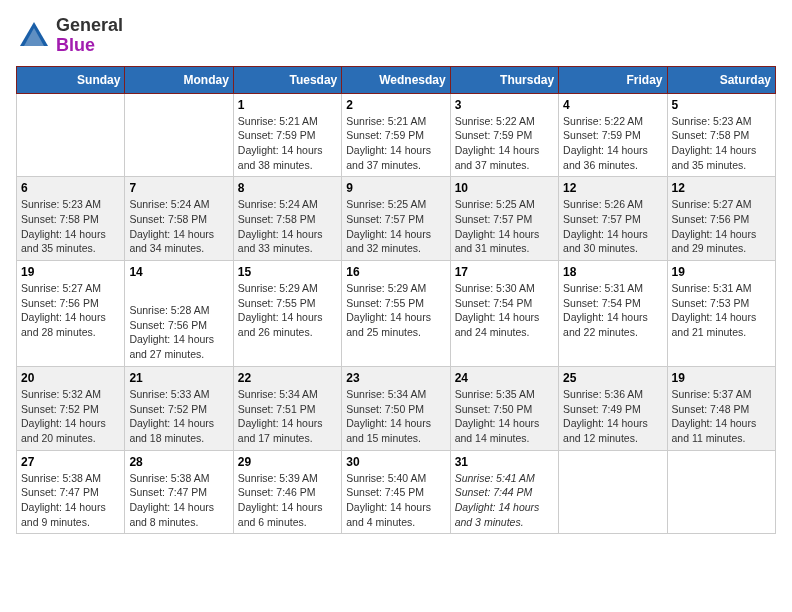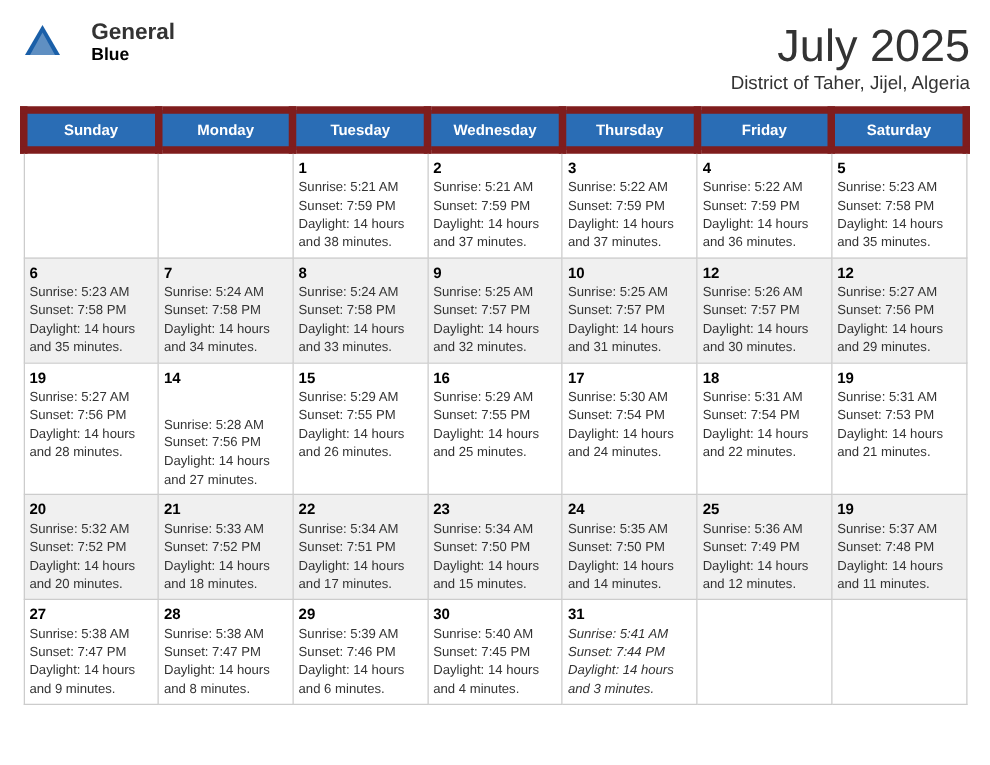--- a/index.html
+++ b/index.html
@@ -12,36 +12,36 @@
     }
     .header-area {
       display: flex;
       justify-content: space-between;
       align-items: flex-start;
       margin-bottom: 10px;
     }
     .logo {
       display: flex;
       align-items: center;
-      gap: 21px;
+      gap: 4px;
     }
     .logo-text {
       display: flex;
       flex-direction: column;
       line-height: 1.1;
     }
     .logo-general {
       font-size: 18px;
       font-weight: bold;
       color: #333;
     }
     .logo-blue {
-      font-size: 14px;
+      font-size: 18px;
       font-weight: bold;
-      color: #000000;
+      color: #a21caf;
     }
     .logo-icon {
       width: 36px;
       height: 36px;
     }
     .title-area {
       text-align: right;
     }
     .month-title {
       font-size: 36px;
@@ -54,24 +54,24 @@
     }
     .calendar {
       width: 100%;
       border-collapse: collapse;
       font-size: 11px;
     }
     .calendar th {
       background-color: #2a6db5;
       color: #fff;
       padding: 6px 4px;
-      text-align: center;
+      text-align: right;
       font-size: 12px;
       font-weight: bold;
-      border: 6px solid #7f1d1d;
+      border: 1px solid #7f1d1d;
     }
     .calendar td {
       border: 1px solid #ccc;
       vertical-align: top;
       padding: 4px;
       width: 108px;
       min-height: 80px;
       background: #fff;
     }
     .calendar tr:nth-child(even) td {
@@ -105,24 +105,20 @@
   <div class="logo">
     <svg class="logo-icon" viewBox="0 0 36 36">
       <polygon points="18,4 32,28 4,28" fill="#1a5fa8"></polygon>
       <polygon points="18,10 28,28 8,28" fill="#fff" opacity="0.3"></polygon>
     </svg>
     <div class="logo-text">
       <span class="logo-general">General</span>
       <span class="logo-blue">Blue</span>
     </div>
   </div>
-  <div class="title-area">
-    <div class="month-title">July 2025</div>
-    <div class="subtitle">District of Taher, Jijel, Algeria</div>
-  </div>
 </div>
 
 <table class="calendar">
   <thead>
     <tr>
     <th>Sunday</th>
         <th>Monday</th>
         <th>Tuesday</th>
         <th>Wednesday</th>
         <th>Thursday</th>

